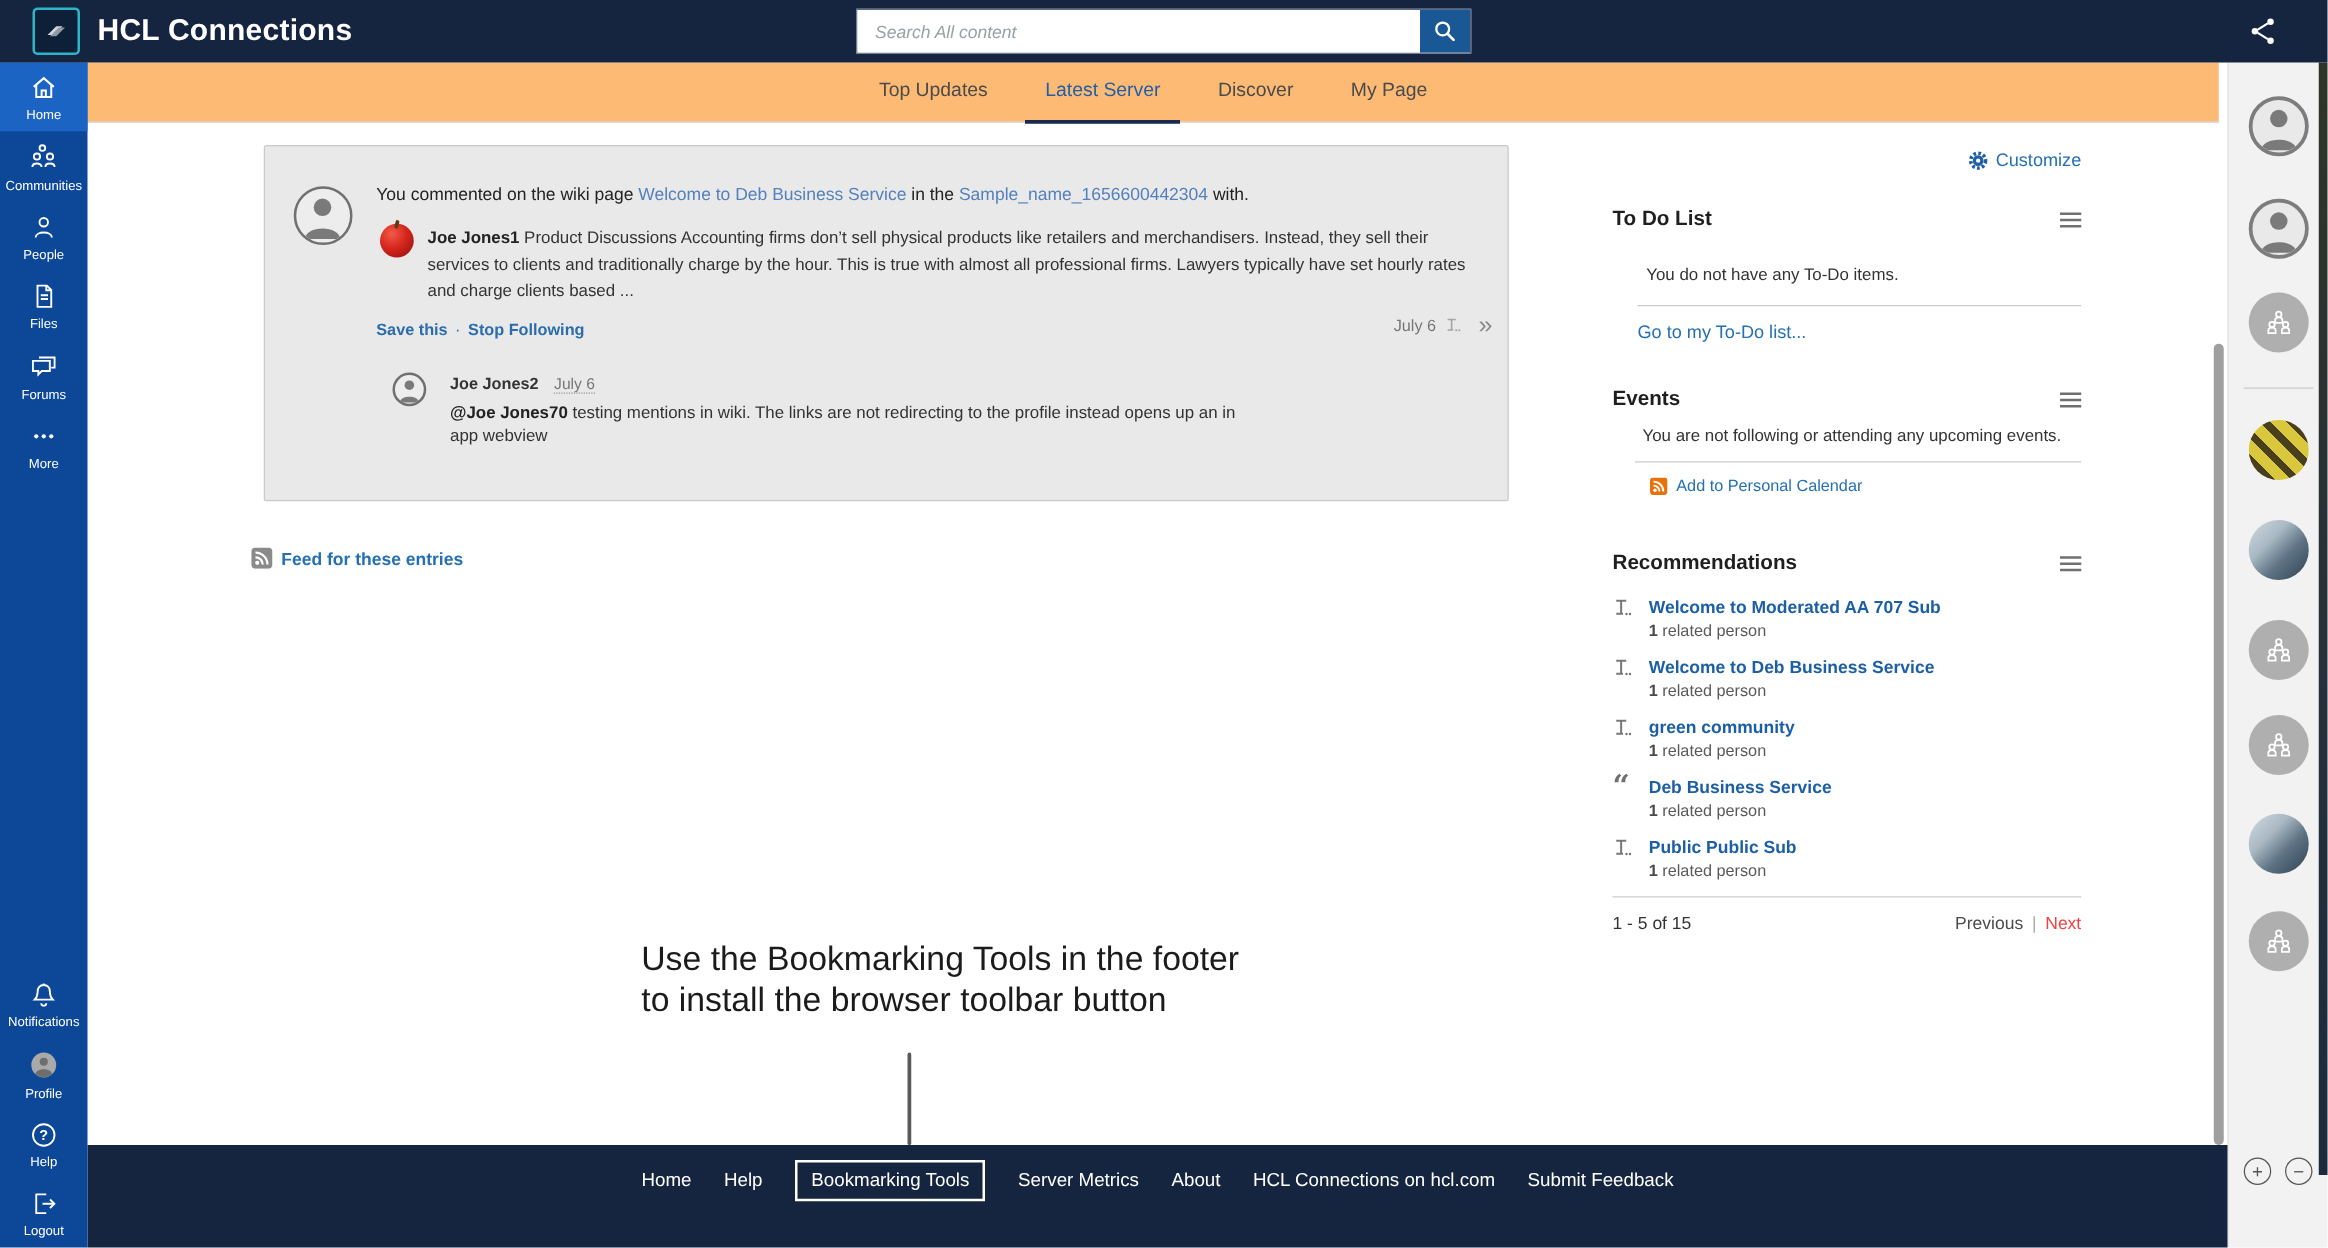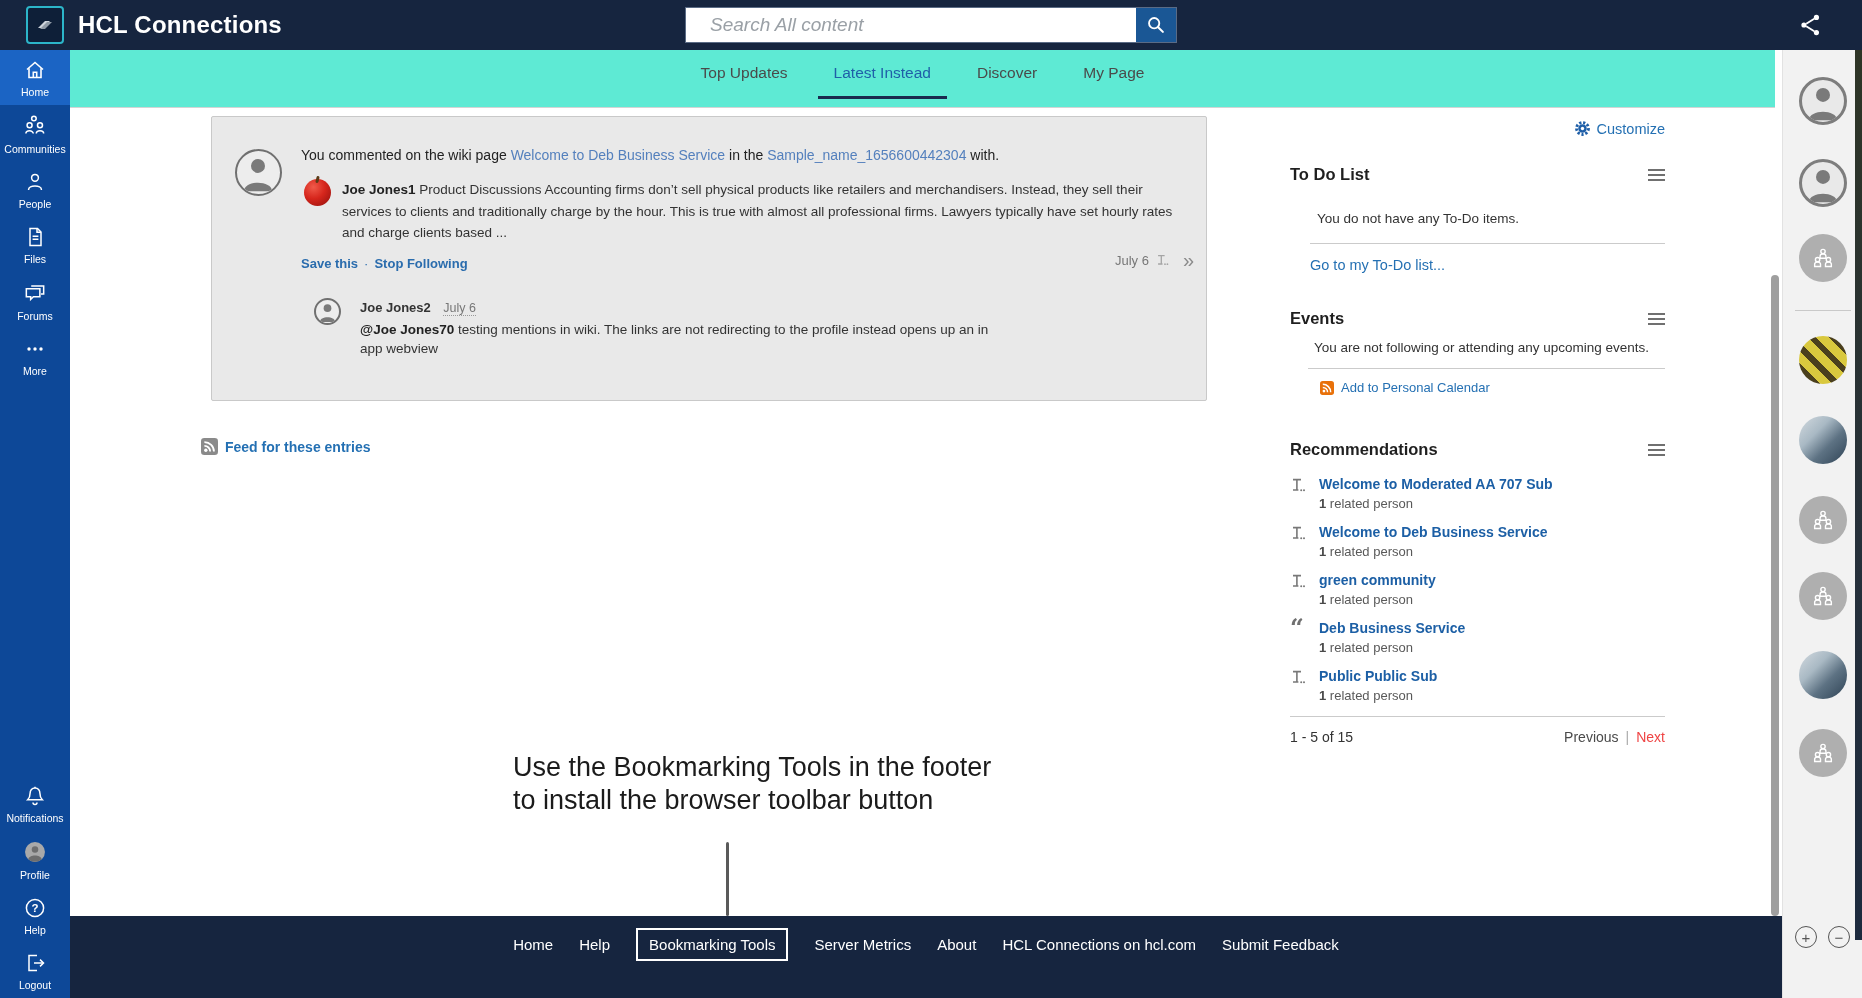--- a/index.html
+++ b/index.html
@@ -7,39 +7,39 @@
     font-family: "Liberation Sans", sans-serif; }
 
   
   .header { position: absolute; left: 0; top: 0; width: 1862px; height: 50px;
     background: #16253F; z-index: 50; display: flex; align-items: center; }
   .logo-box { width: 38px; height: 38px; margin-left: 26px; border: 2px solid #2CB5C9;
     border-radius: 4px; background: #0E1F38; display: flex; align-items: center; justify-content: center; }
   .app-title { color: #fff; font-size: 24px; font-weight: bold; margin-left: 14px; letter-spacing: .2px; }
   .search-wrap { position: absolute; left: 685px; top: 7px; width: 492px; height: 36px;
     display: flex; border: 1px solid #56central; border: 1px solid #5A6B85; background: #fff; }
-  .search-input { flex: 1; border: none; outline: none; font-size: 19px; font-style: italic;
-    color: #444; padding: 0 24px; font-family: "Liberation Sans", sans-serif; }
+  .search-input { flex: 1; border: none; outline: none; font-size: 14px; font-style: italic;
+    color: #444; padding: 0 14px; font-family: "Liberation Sans", sans-serif; }
   .search-input::placeholder { color: #9aa0a6; font-style: italic; }
   .search-btn { width: 40px; height: 100%; background: #1A5795; border: none; cursor: pointer;
     display: flex; align-items: center; justify-content: center; }
   .share-btn { position: absolute; right: 38px; top: 12px; width: 26px; height: 26px; cursor: pointer; }
 
   
   .sidenav { position: absolute; left: 0; top: 50px; width: 70px; height: 948px;
     background: #0D4898; z-index: 40; display: flex; flex-direction: column; }
   .nav-item { width: 70px; padding: 8px 0 7px; display: flex; flex-direction: column;
     align-items: center; gap: 4px; cursor: pointer; }
   .nav-item .lbl { color: #fff; font-size: 10.5px; }
   .nav-item.active { background: #1B64C4; }
   .nav-spacer { flex: 1; }
 
   
-  .tabbar { position: absolute; left: 70px; top: 50px; width: 1705px; height: 58px;
-    background: #5eead4; border-bottom: 1px solid #d4d4d4; display: flex; justify-content: center;
+  .tabbar { position: absolute; left: 70px; top: 50px; width: 1705px; height: 48px;
+    background: #fdba74; border-bottom: 1px solid #d4d4d4; display: flex; justify-content: center;
     gap: 14px; z-index: 10; }
   .tab { font-size: 15.5px; color: #4a4a4a; padding: 0 16px; line-height: 46px; height: 49px;
     border-bottom: 3px solid transparent; cursor: pointer; }
   .tab.active { color: #1F5FA8; border-bottom-color: #1A2A4E; }
 
   
   .card { position: absolute; left: 211px; top: 116px; width: 996px; height: 285px;
     background: #E9E9E9; border: 1px solid #C9C9C9; border-radius: 2px; }
   .avatar-outline { border-radius: 50%; border: 2.5px solid #707070; background: #EDEDED; overflow: hidden; }
   .story-avatar { position: absolute; left: 23px; top: 32px; width: 47px; height: 47px; }
@@ -236,21 +236,21 @@
       <path d="M14 4.5 H6 V19.5 H14"></path>
         <path d="M11 12 H20"></path>
         <path d="M17 8.6 L20.5 12 L17 15.4"></path>
     </svg>
     <span class="lbl">Logout</span>
   </div>
 </div>
 
 <div class="tabbar">
   <div class="tab">Top Updates</div>
-  <div class="tab active">Latest Instead</div>
+  <div class="tab active">Latest Server</div>
   <div class="tab">Discover</div>
   <div class="tab">My Page</div>
 </div>
 
 <div class="card">
   <div class="avatar-outline story-avatar">
     <svg width="42" height="42" viewBox="0 0 48 48">
       <circle cx="24" cy="17" r="8" fill="#7A7A7A"></circle>
       <path d="M8 46 c0-13 32-13 32 0" fill="#7A7A7A"></path>
     </svg>

